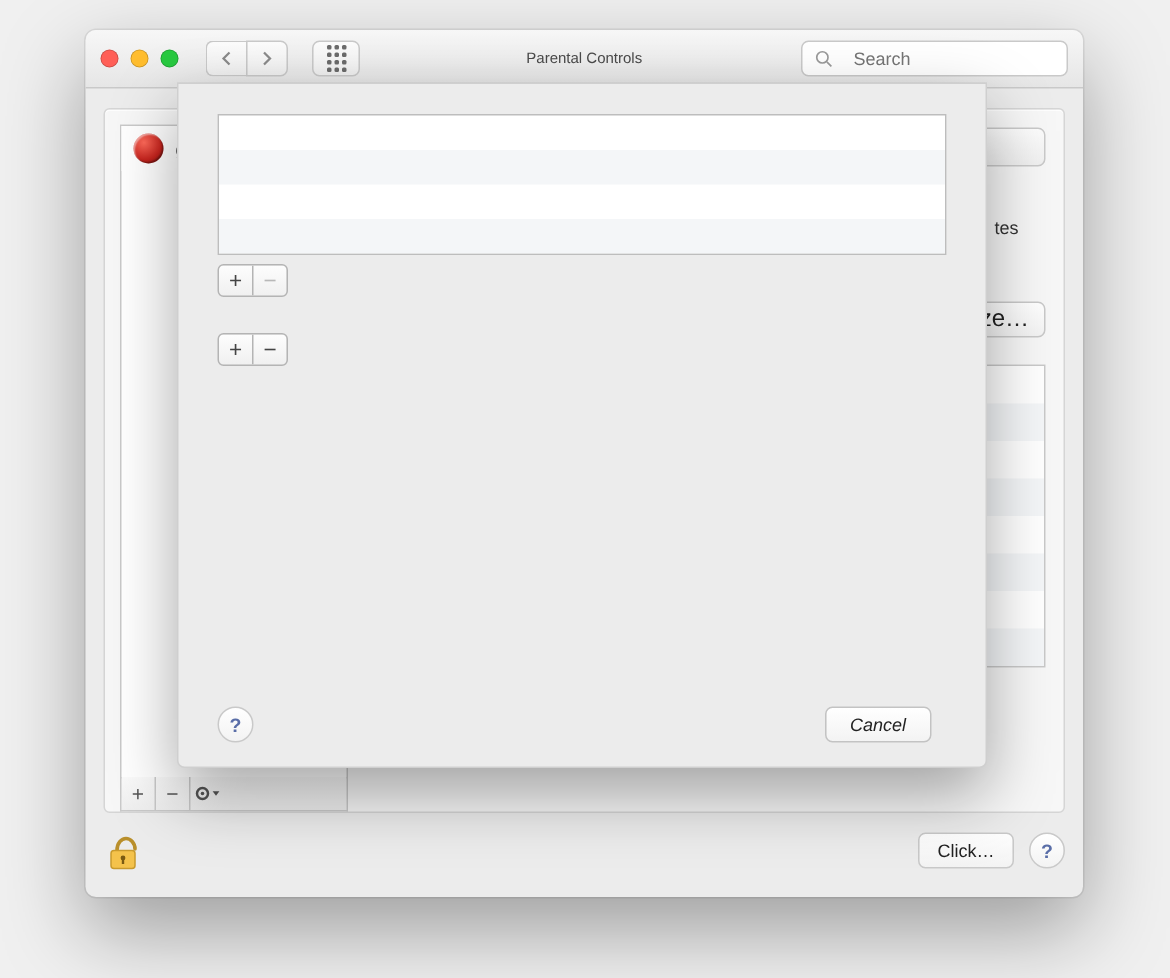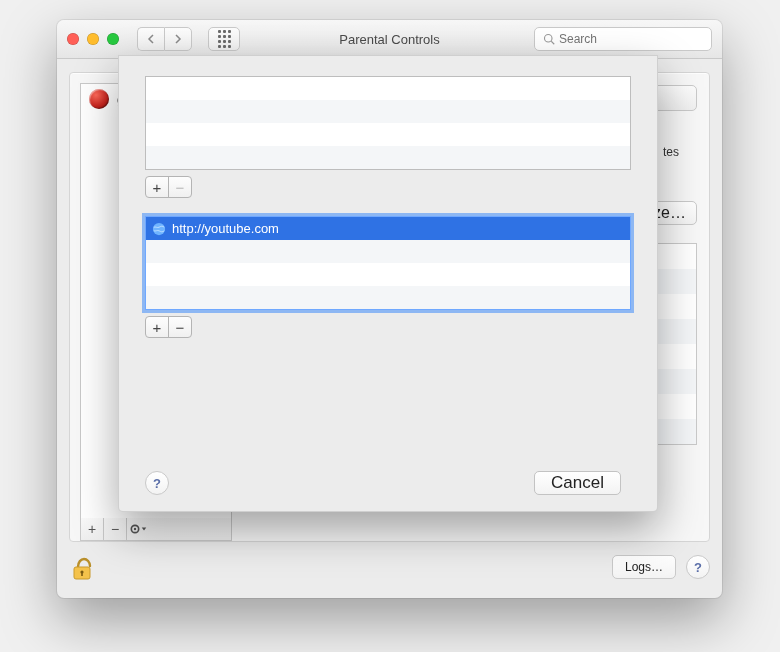--- a/index.html
+++ b/index.html
@@ -22,22 +22,22 @@
   .tl.red{background:#ff5f57;}
   .tl.yel{background:#ffbd2e;}
   .tl.grn{background:#28c940;}
   .navbtns{display:flex;margin-left:10px;}
   .seg{height:22px;min-width:26px;border:1px solid #c9c9c9;background:linear-gradient(#fcfcfc,#f0f0f0);display:flex;align-items:center;justify-content:center;color:#8a8a8a;}
   .seg:first-child{border-radius:5px 0 0 5px;border-right:none;}
   .seg:last-child{border-radius:0 5px 5px 0;}
   .gridbtn{margin-left:8px;height:22px;width:30px;border:1px solid #c9c9c9;border-radius:5px;background:linear-gradient(#fcfcfc,#f0f0f0);display:flex;align-items:center;justify-content:center;color:#6b6b6b;}
   .dots{display:grid;grid-template-columns:repeat(3,3px);grid-auto-rows:3px;gap:2px;}
   .dots span{display:block;width:3px;height:3px;background:#6b6b6b;border-radius:1px;}
-  .title{position:absolute;left:0;right:0;text-align:center;font-size:13px;color:#4a4a4a;pointer-events:none;}
-  .search{margin-left:auto;height:22px;width:160px;border:1px solid #c9c9c9;border-radius:5px;background:#fff;display:flex;align-items:center;gap:2px;padding:0 8px;color:#9a9a9a;}
+  .title{position:absolute;left:0;right:0;text-align:center;font-size:10px;color:#4a4a4a;pointer-events:none;}
+  .search{margin-left:auto;height:22px;width:160px;border:1px solid #c9c9c9;border-radius:5px;background:#fff;display:flex;align-items:center;gap:12px;padding:0 8px;color:#9a9a9a;}
   .search svg{flex:0 0 auto;}
   .search input{border:none;outline:none;font-size:12px;flex:1;background:transparent;color:#222;}
 
   .win-body{position:absolute;inset:38px 0 0 0;}
   .panel{
     position:absolute;left:12px;top:14px;right:12px;bottom:56px;
     border:1px solid #d5d5d5;border-radius:4px;background:#f7f7f7;
     box-shadow:inset 0 1px 0 rgba(255,255,255,.8);
   }
   
@@ -89,21 +89,21 @@
   .listbox.focused{box-shadow:0 0 0 3px rgba(64,140,250,.55);border-color:#6fa8ff;}
   .selrow{background:#2f72e4 !important;color:#fff;}
   .selrow .globe circle{fill:#6fb4ff;}
   .globe{width:14px;height:14px;flex:0 0 auto;}
   .addremove{display:inline-flex;border:1px solid #b4b4b4;border-radius:4px;overflow:hidden;background:linear-gradient(#fdfdfd,#f0f0f0);margin-top:6px;}
   .addremove .btn{width:22px;height:20px;display:flex;align-items:center;justify-content:center;font-size:15px;color:#444;}
   .addremove .btn + .btn{border-left:1px solid #b4b4b4;}
   .addremove .btn.disabled{color:#b8b8b8;}
 
   .sheet-actions{position:absolute;left:26px;right:26px;bottom:16px;display:flex;align-items:center;}
-  .macbtn{height:22px;padding:0 16px;border-radius:5px;font-size:17px;display:flex;align-items:center;border:1px solid #c3c3c3;background:linear-gradient(#fff,#f3f3f3);}
+  .macbtn{height:22px;padding:0 16px;border-radius:5px;font-size:12px;display:flex;align-items:center;border:1px solid #c3c3c3;background:linear-gradient(#fff,#f3f3f3);font-style:italic;}
   .macbtn.primary{border-color:#1459d8;background:linear-gradient(#5ea1ff,#1e6ef3);color:#fff;min-width:54px;}
 
   .gap{height:18px;}
 </style>
 </head>
 <body>
 
 <div class="stage">
   <div class="win">
 
@@ -192,21 +192,21 @@
       <div class="bottombar">
         <div class="lock">
           <svg width="30" height="30" viewBox="0 0 30 30">
             <path d="M9 15c0-5 3-8 6-8s6 3 6 7" fill="none" stroke="#b98f2b" stroke-width="2.4" stroke-linecap="round"></path>
             <rect x="5" y="15" width="16" height="12" rx="2" fill="#f4c24b" stroke="#c99a2d"></rect>
             <circle cx="13" cy="20" r="1.6" fill="#7a5a12"></circle>
             <rect x="12.2" y="20" width="1.6" height="4" fill="#7a5a12"></rect>
           </svg>
         </div>
         <div class="logsbtn">
-            <span>Logs…</span>
+            <span>Click…</span>
           </div>
         <div class="helpbtn">
             <span>?</span>
           </div>
       </div>
     </div>
   </div>
 
   <div class="sheet">
 
@@ -216,32 +216,20 @@
       <div class="striprow"></div>
       <div class="striprow"></div>
     </div>
     <div class="addremove">
       <div class="btn">+</div>
       <div class="btn disabled">−</div>
     </div>
 
     <div class="gap"></div>
 
-    <div class="listbox focused">
-      <div class="striprow selrow">
-        <svg class="globe" viewBox="0 0 16 16">
-          <circle cx="8" cy="8" r="7" fill="#4aa3ff"></circle>
-          <path d="M2 6c2-1 4 1 6 0s4-2 6 0M2 10c2 1 4-1 6 0s4 2 6 0" stroke="#cfe8ff" stroke-width=".9" fill="none"></path>
-        </svg>
-        <span>http://youtube.com</span>
-      </div>
-      <div class="striprow"></div>
-      <div class="striprow"></div>
-      <div class="striprow"></div>
-    </div>
     <div class="addremove">
       <div class="btn">+</div>
       <div class="btn">−</div>
     </div>
 
     <div class="sheet-actions">
       <div class="helpbtn">
           <span>?</span>
         </div>
       <div style="flex:1"></div>

